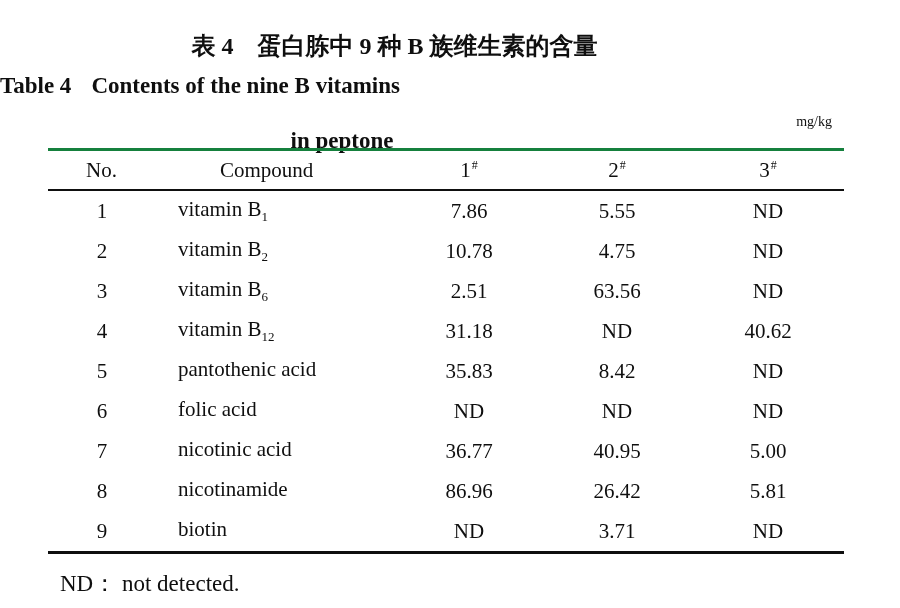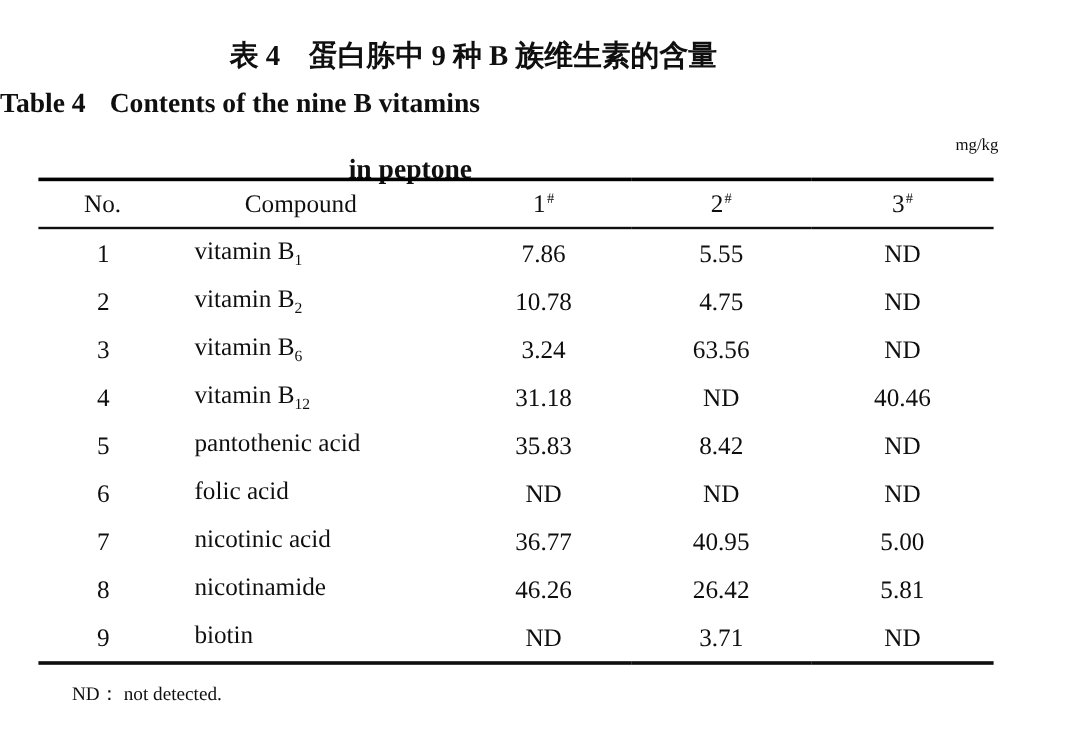--- a/index.html
+++ b/index.html
@@ -53,25 +53,25 @@
   .unit {
     position: absolute;
     right: 68px;
     top: 2px;
     font-weight: normal;
     font-size: 14px;
   }
   table.vitamins {
     position: absolute;
     top: 148px;
-    left: 32px;
+    left: 48px;
     width: 796px;
     border-collapse: collapse;
     table-layout: fixed;
-    border-top: 3px solid #000000;
+    border-top: 3px solid #15803d;
     border-bottom: 3px solid #0f0f0f;
     font-size: 21px;
   }
   table.vitamins thead tr { border-bottom: 2px solid #0f0f0f; }
   table.vitamins th {
     font-weight: normal;
     height: 38px;
     text-align: center;
     vertical-align: middle;
     padding: 0;
@@ -94,21 +94,21 @@
     margin-left: 1px;
   }
   sub.chem {
     font-size: 13px;
     vertical-align: sub;
   }
   .footnote {
     position: absolute;
     top: 568px;
     left: 60px;
-    font-size: 16px;
+    font-size: 23px;
   }
 </style>
 </head>
 <body>
 
 <div class="page">
 
   <div class="title-zh">
     <span class="zh-label">表 4</span><span>蛋白胨中 9 种 B 族维生素的含量</span>
   </div>
@@ -150,30 +150,30 @@
       <tr>
         <td>2</td>
         <td class="compound-col"><span>vitamin B</span><sub class="chem">2</sub></td>
         <td>10.78</td>
         <td>4.75</td>
         <td>ND</td>
       </tr>
       <tr>
         <td>3</td>
         <td class="compound-col"><span>vitamin B</span><sub class="chem">6</sub></td>
-        <td>3.24</td>
+        <td>2.51</td>
         <td>63.56</td>
         <td>ND</td>
       </tr>
       <tr>
         <td>4</td>
         <td class="compound-col"><span>vitamin B</span><sub class="chem">12</sub></td>
         <td>31.18</td>
         <td>ND</td>
-        <td>40.46</td>
+        <td>40.62</td>
       </tr>
       <tr>
         <td>5</td>
         <td class="compound-col"><span>pantothenic acid</span><sub class="chem"></sub></td>
         <td>35.83</td>
         <td>8.42</td>
         <td>ND</td>
       </tr>
       <tr>
         <td>6</td>
@@ -185,21 +185,21 @@
       <tr>
         <td>7</td>
         <td class="compound-col"><span>nicotinic acid</span><sub class="chem"></sub></td>
         <td>36.77</td>
         <td>40.95</td>
         <td>5.00</td>
       </tr>
       <tr>
         <td>8</td>
         <td class="compound-col"><span>nicotinamide</span><sub class="chem"></sub></td>
-        <td>46.26</td>
+        <td>86.96</td>
         <td>26.42</td>
         <td>5.81</td>
       </tr>
       <tr>
         <td>9</td>
         <td class="compound-col"><span>biotin</span><sub class="chem"></sub></td>
         <td>ND</td>
         <td>3.71</td>
         <td>ND</td>
       </tr>

